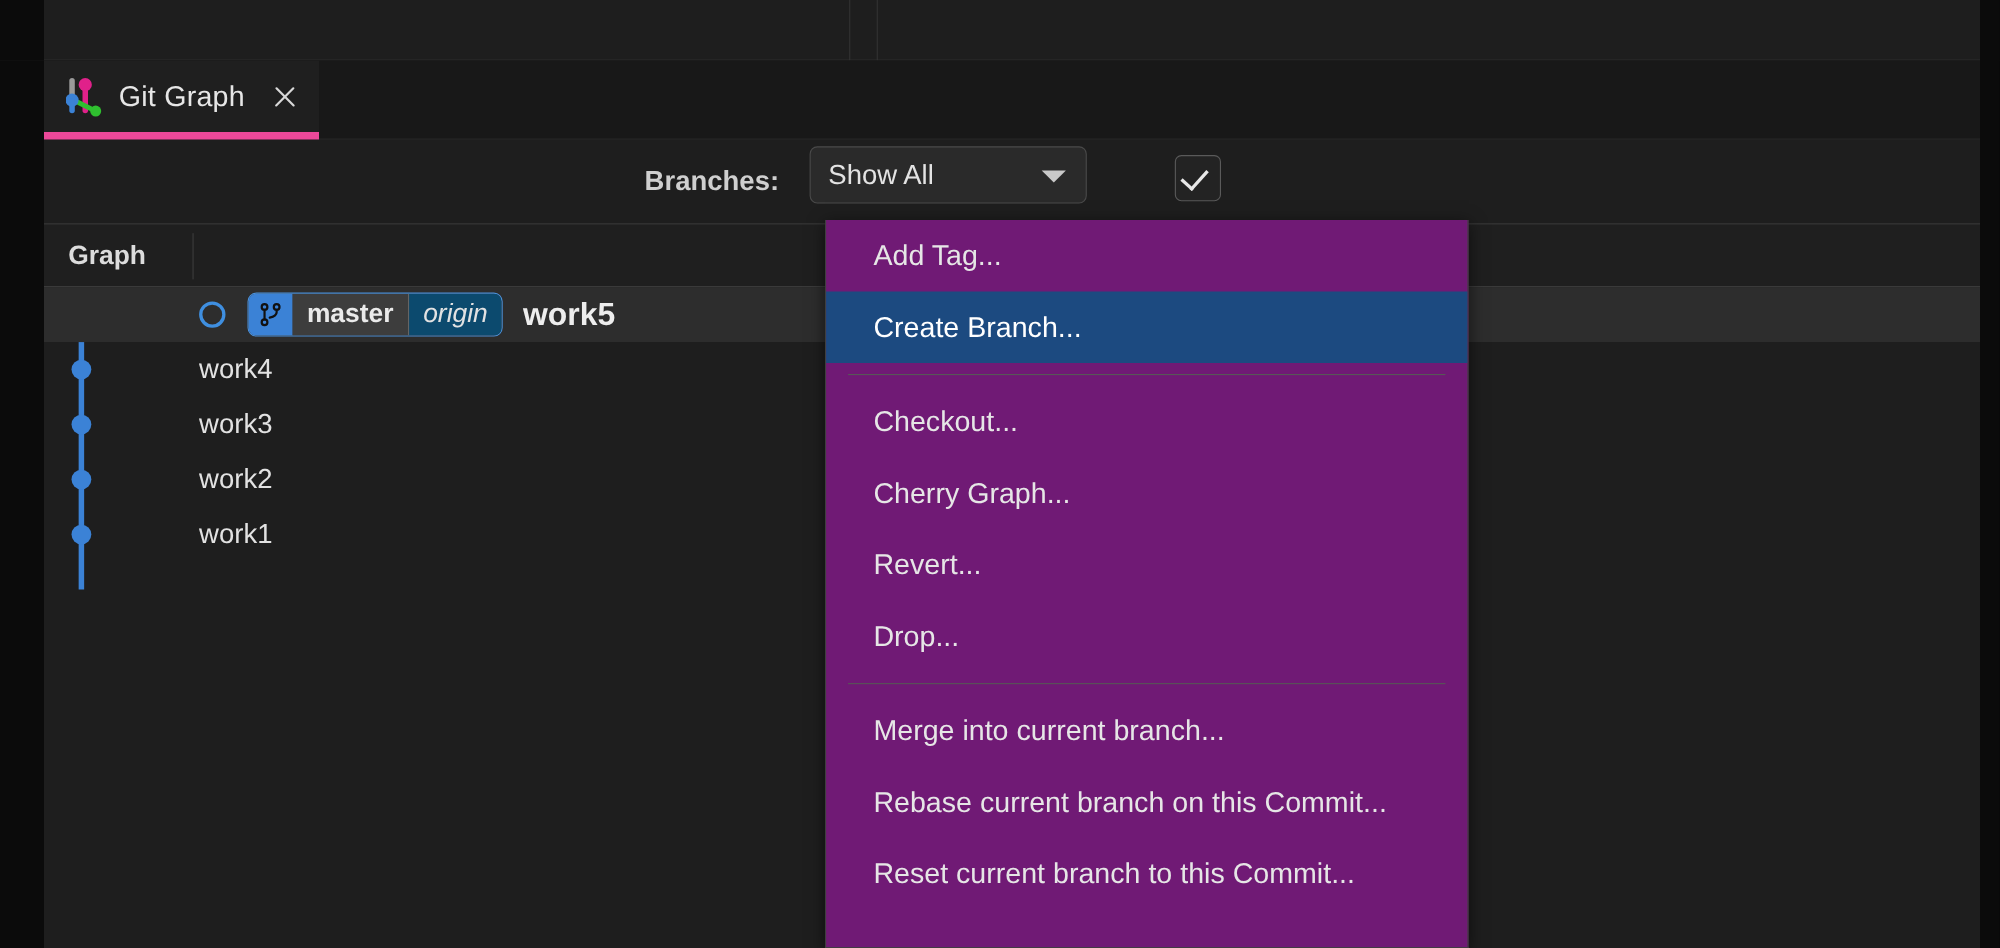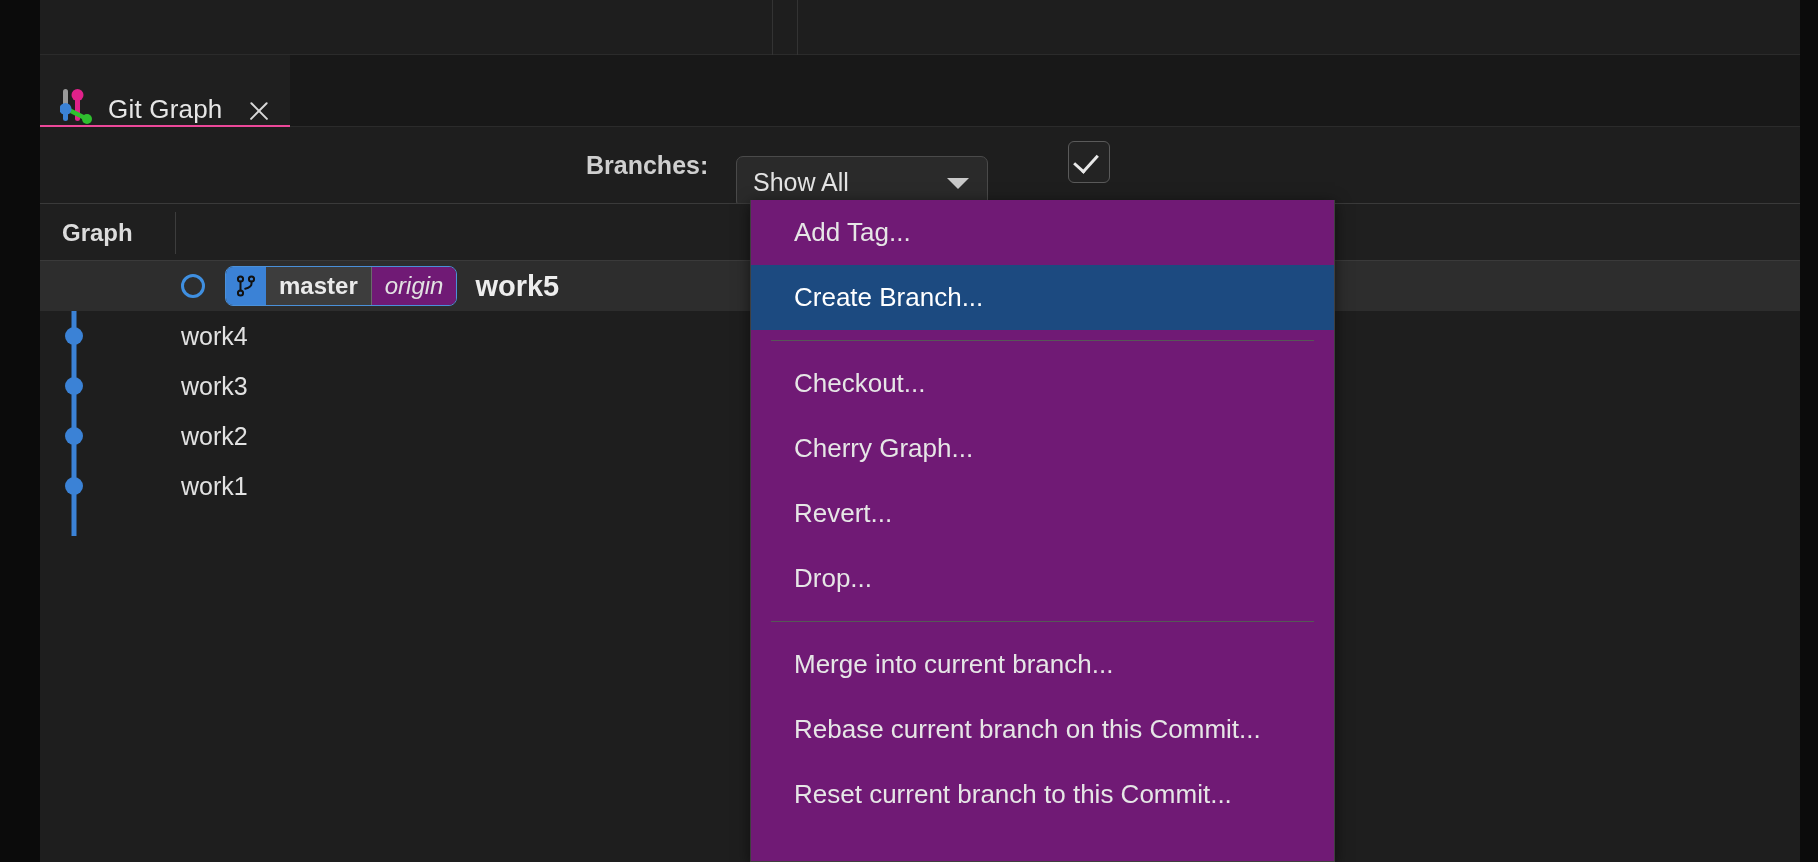--- a/index.html
+++ b/index.html
@@ -62,22 +62,22 @@
   .tabbar {
     position: absolute; left: 0; top: 0;
     width: 1760px; height: 72px;
     background: #181818;
     border-bottom: 1px solid #2b2b2b;
   }
   .tab {
     position: absolute; left: 0; top: 0;
     height: 72px; width: 250px;
     background: #1f1f1f;
-    border-bottom: 2px solid #ec4899;
-    display: flex; align-items: flex-end;
+    border-bottom: 7px solid #ec4899;
+    display: flex; align-items: center;
     padding: 0 18px 0 20px;
     gap: 14px;
   }
   .tab-icon { width: 34px; height: 38px; position: relative; flex: none; }
   .tab-title {
     font-size: 26px; color: #e6e6e6; letter-spacing: .2px;
     white-space: nowrap;
   }
   .tab-close {
     margin-left: 8px; width: 28px; height: 28px;
@@ -96,21 +96,21 @@
     position: absolute; left: 0; top: 72px;
     width: 1760px; height: 76px;
     background: #1e1e1e;
     display: flex; align-items: center;
   }
   .tb-label {
     position: absolute; left: 546px; top: 24px;
     font-size: 25px; font-weight: bold; color: #cfcfcf;
   }
   .tb-select {
-    position: absolute; left: 696px; top: 29px;
+    position: absolute; left: 696px; top: 6px;
     width: 252px; height: 52px;
     background: #2a2a2a;
     border: 1px solid #4a4a4a;
     border-radius: 7px;
     display: flex; align-items: center;
     padding: 0 16px;
     cursor: pointer;
   }
   .tb-select-value { font-size: 25px; color: #e3e3e3; }
   .tb-caret {
@@ -203,21 +203,21 @@
     padding: 0 13px;
     font-size: 24px; font-weight: bold; color: #eaeaea;
     background: #3d3d3d;
     border-right: 1px solid #6a6a6a;
     white-space: nowrap;
   }
   .ref-remote {
     display: flex; align-items: center;
     padding: 0 13px;
     font-size: 24px; font-style: italic; color: #e2e2e2;
-    background: #701a75;
+    background: #0c4a6e;
     white-space: nowrap;
   }
   .commit-subject { font-size: 29px; font-weight: bold; color: #ededed; }
 
   
   .ctxmenu {
     position: absolute;
     left: 750px; top: 200px;
     width: 585px; height: 662px;
     background: #701a75;

